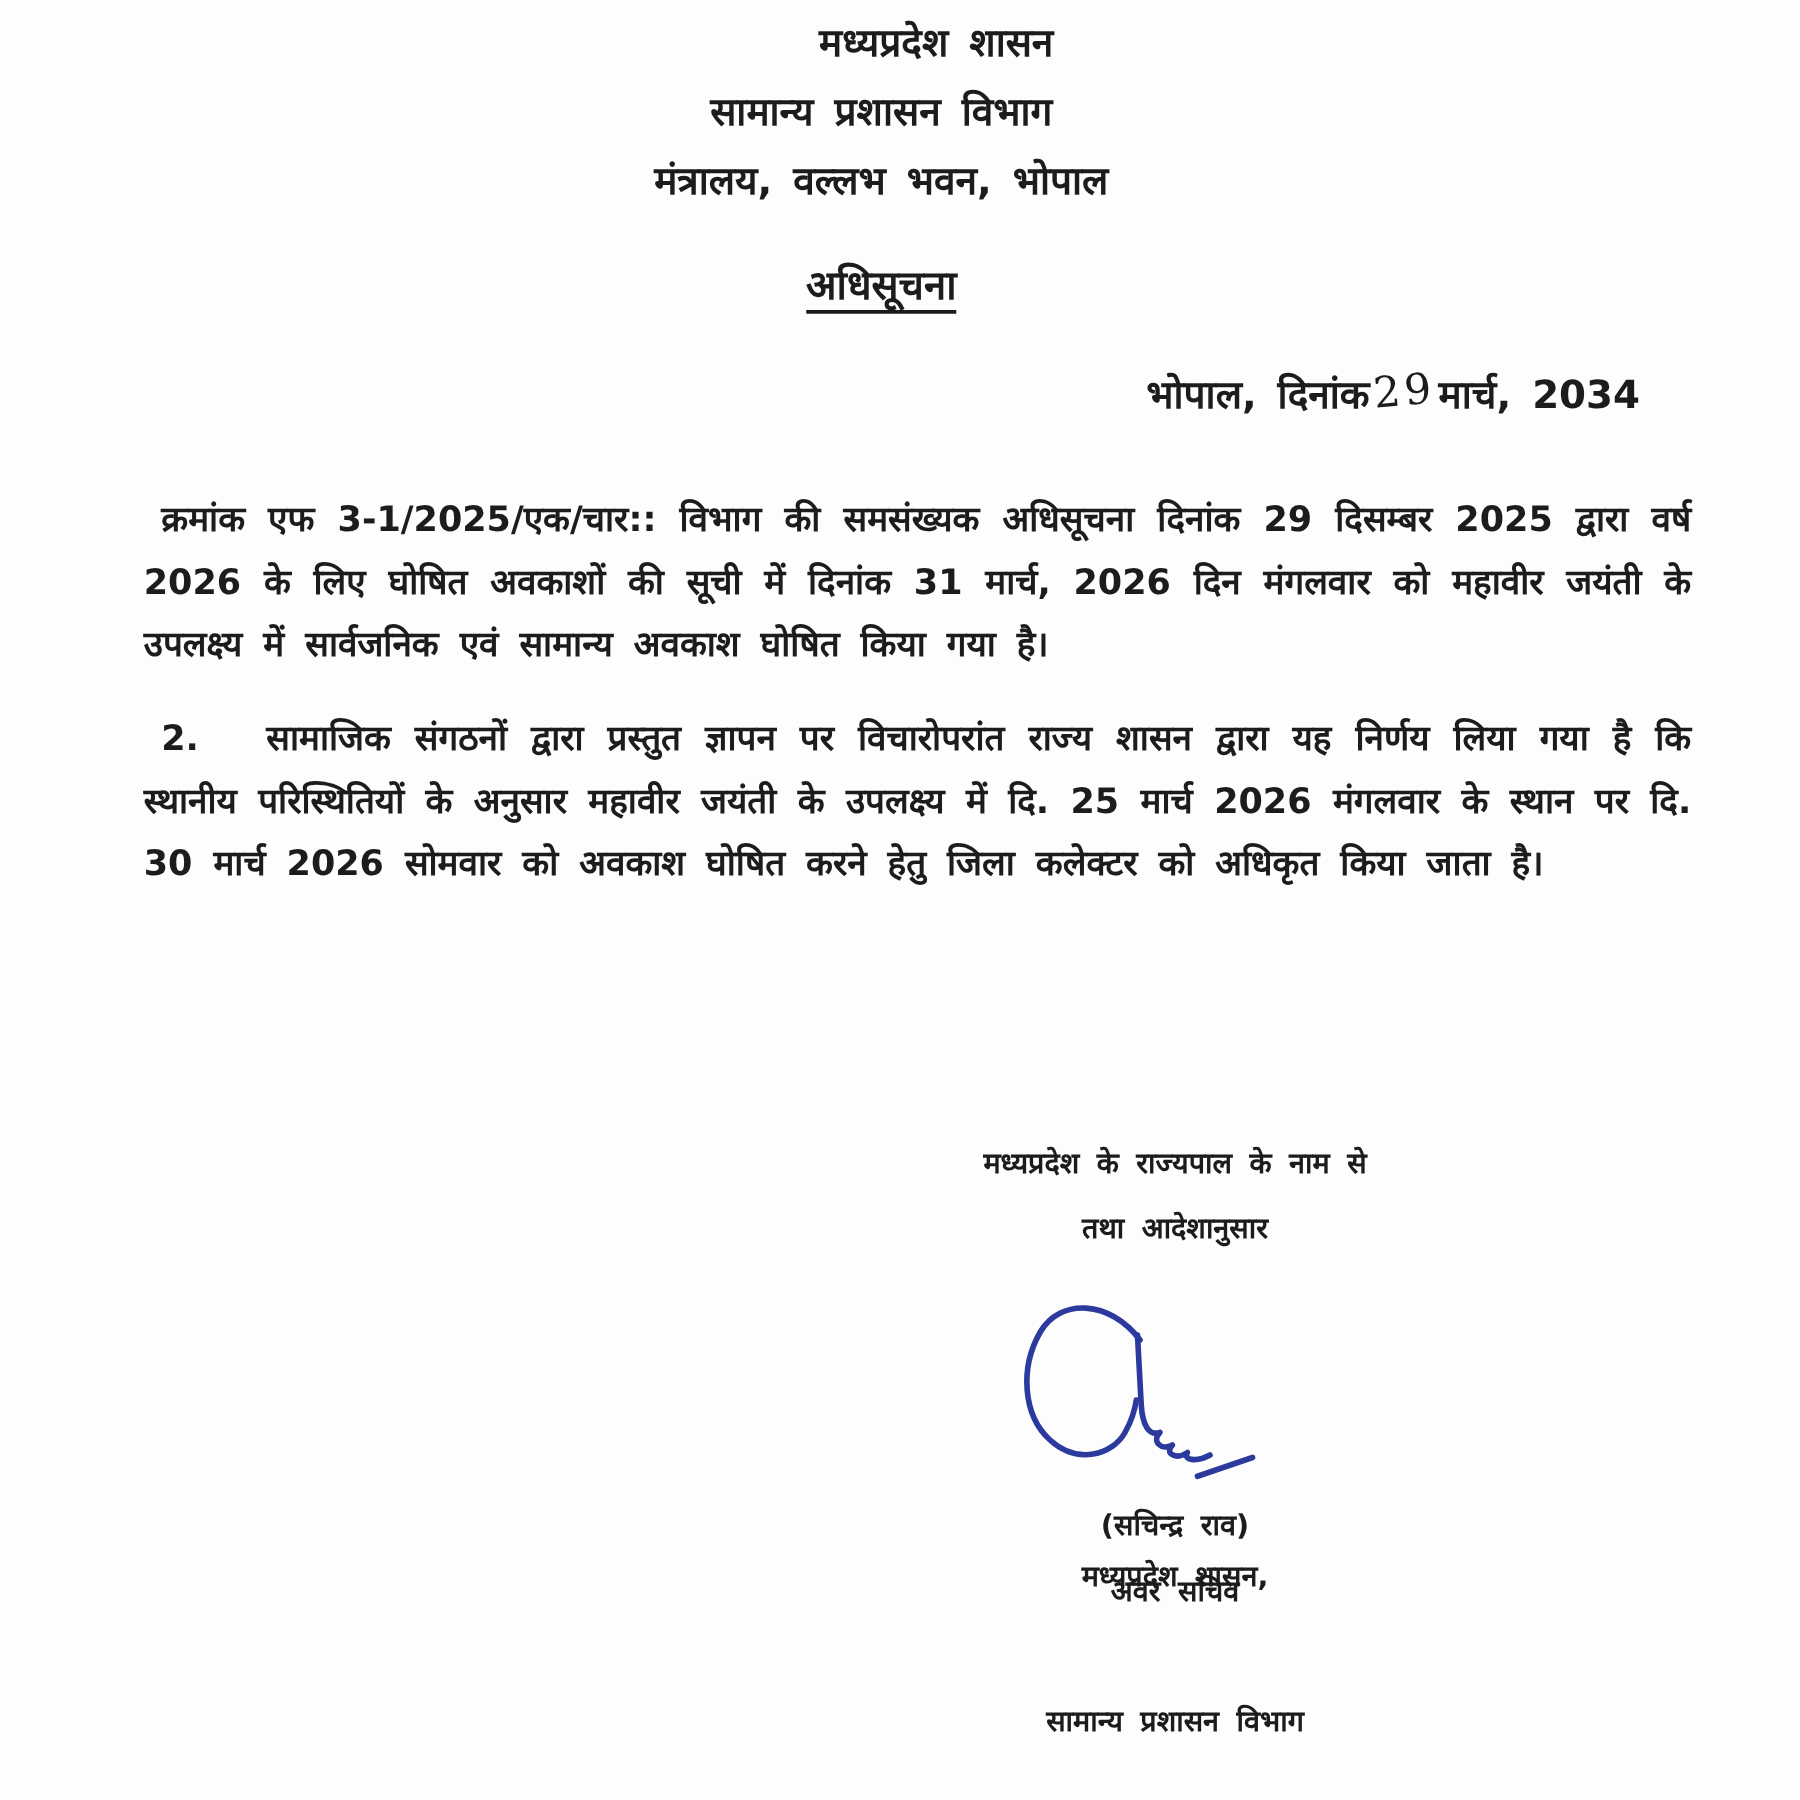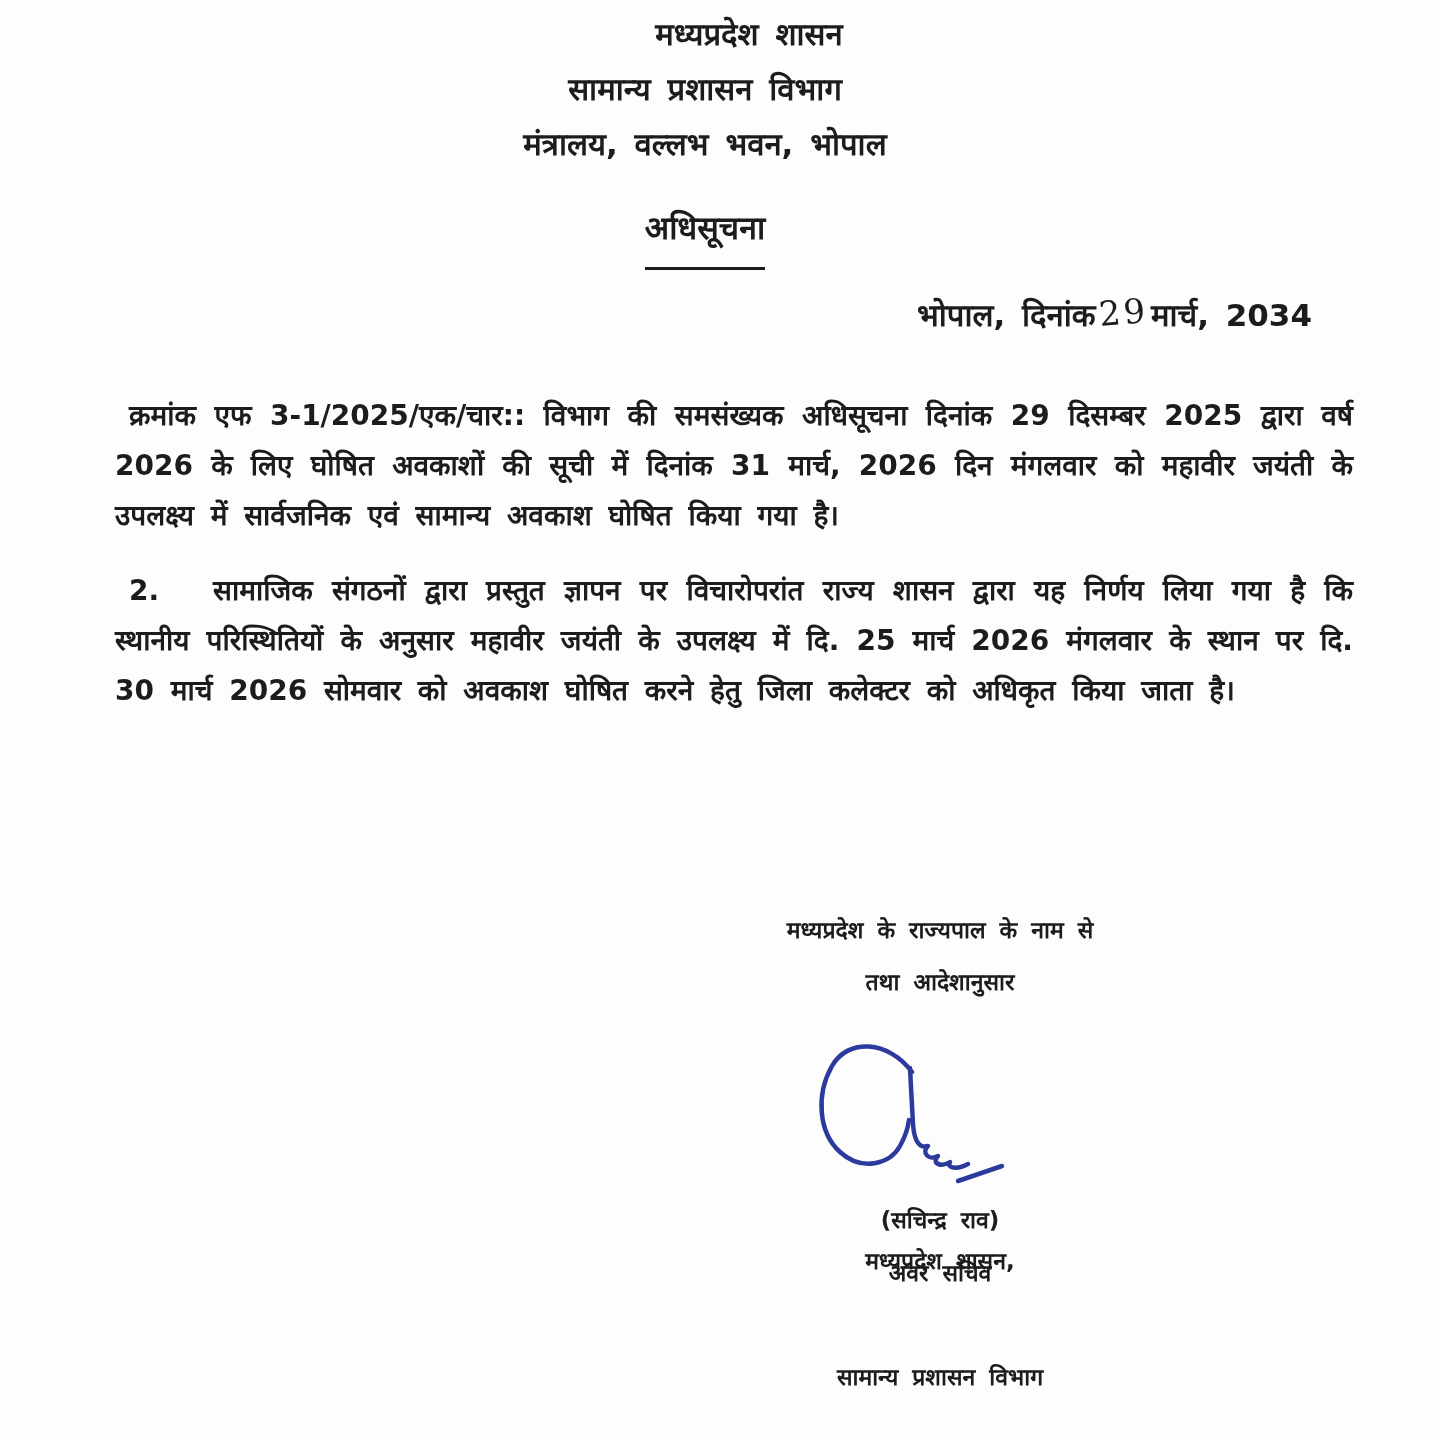--- a/index.html
+++ b/index.html
@@ -37,21 +37,21 @@
     top: 205px;
     left: 0;
     width: 1410px;
     text-align: center;
   }
   .doc-title {
     display: inline-block;
     font-size: 32px;
     font-weight: 700;
     border-bottom: 3px solid var(--ink, #1c1c1c);
-    padding-bottom: 19px;
+    padding-bottom: 0;
   }
   .date-line {
     position: absolute;
     top: 293px;
     right: 128px;
     font-size: 31px;
     font-weight: 700;
     word-spacing: 6px;
   }
   .hand-day {

